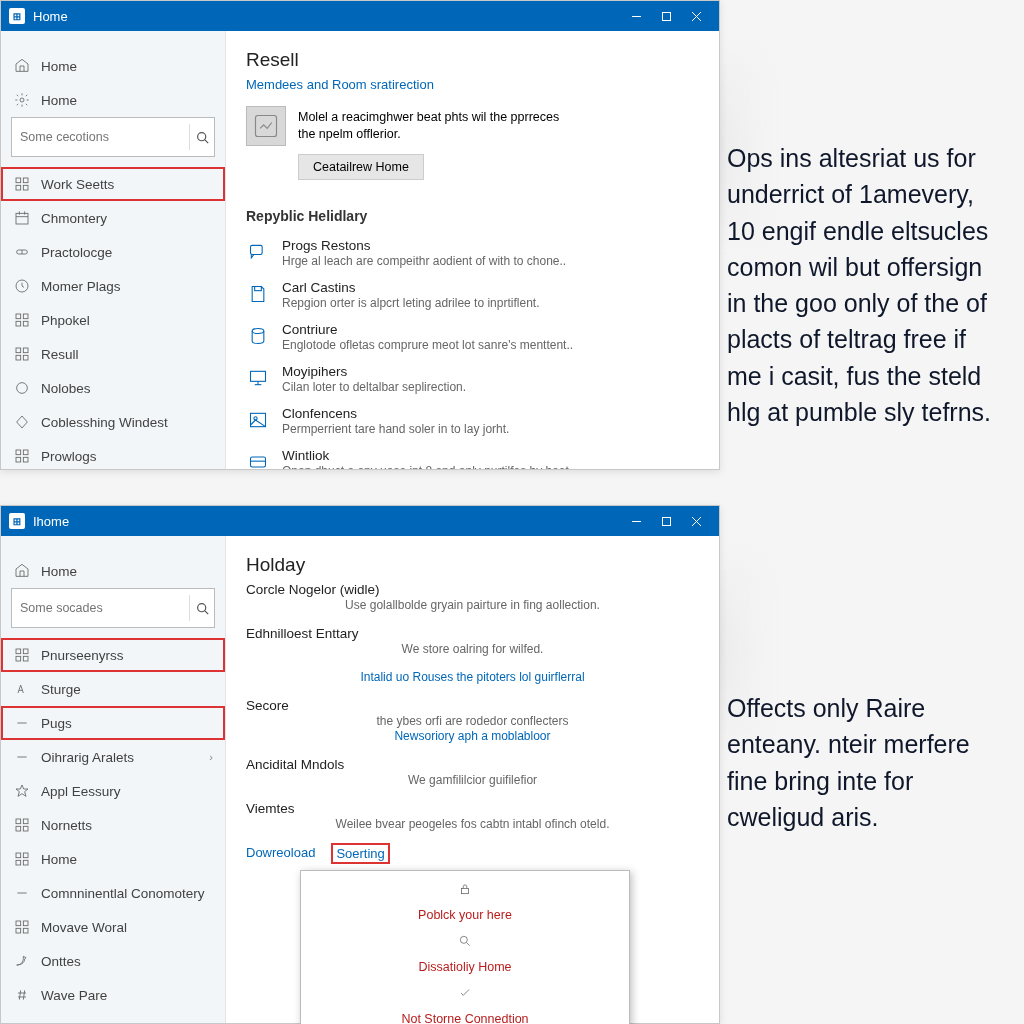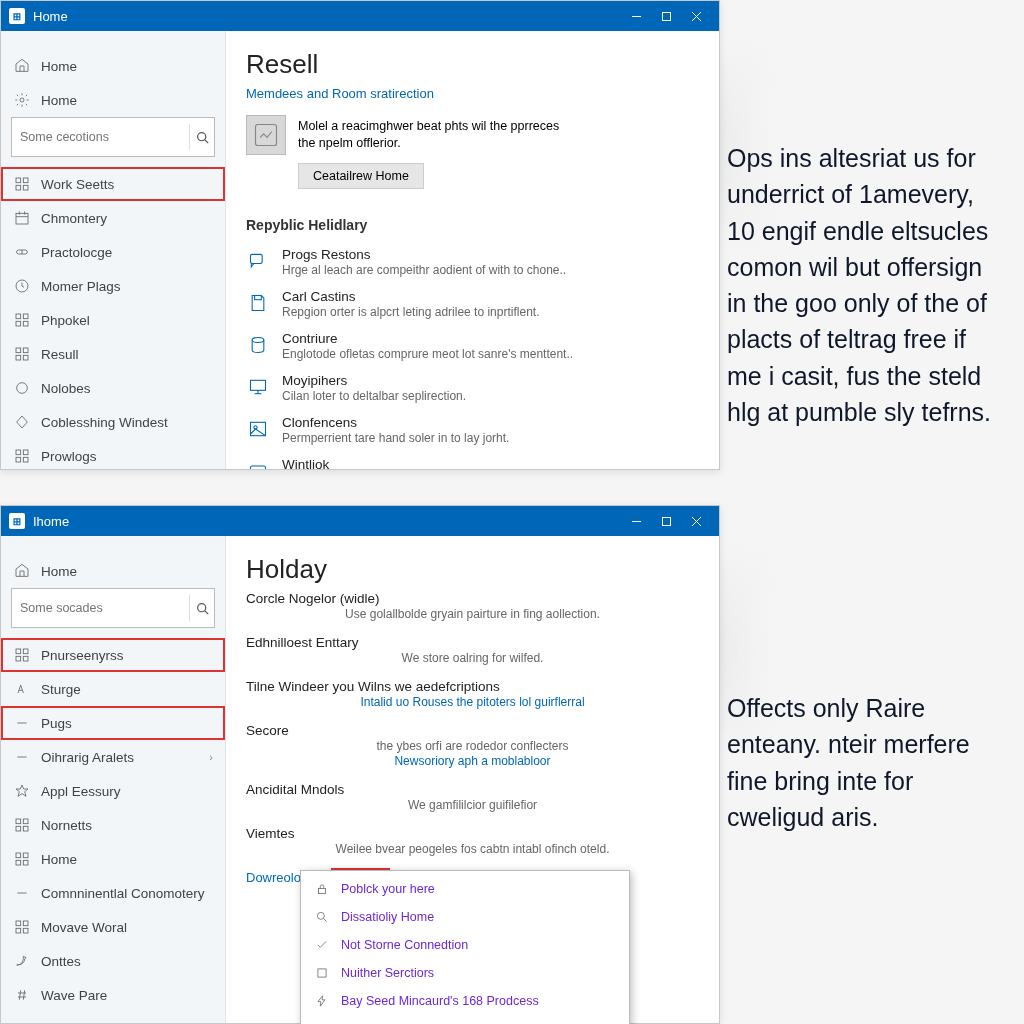--- a/index.html
+++ b/index.html
@@ -25,21 +25,21 @@
 .side-item .ico svg { width: 16px; height: 16px; stroke: #666; fill: none; stroke-width: 1.3; }
 .side-item.highlight { outline: 2px solid #d33; outline-offset: -2px; }
 .side-item .chev { margin-left: auto; color: #888; font-size: 11px; }
 
 .search-wrap { padding: 0 10px 10px 10px; }
 .search { display: flex; align-items: center; border: 1px solid #bbb; background: #fff; height: 40px; }
 .search input { flex: 1; border: none; outline: none; padding: 0 8px; font-size: 12.5px; color: #555; background: transparent; }
 .search .sbtn { width: 28px; height: 26px; display: flex; align-items: center; justify-content: center; border-left: 1px solid #ddd; cursor: pointer; }
 .search .sbtn svg { width: 13px; height: 13px; stroke: #555; fill: none; stroke-width: 1.5; }
 
-.content h1 { font-size: 26px; font-weight: 400; color: #222; margin-bottom: 6px; }
+.content h1 { font-size: 19px; font-weight: 400; color: #222; margin-bottom: 6px; }
 .content .subtitle { color: #0067b8; font-size: 13px; margin-bottom: 14px; cursor: pointer; }
 
 .hero { display: flex; align-items: center; gap: 12px; margin-bottom: 8px; }
 .hero .hero-img { width: 40px; height: 40px; background: #d8d8d8; border: 1px solid #bbb; display: flex; align-items: center; justify-content: center; color: #777; font-size: 10px; }
 .hero .hero-text { font-size: 12.5px; color: #000000; line-height: 1.35; max-width: 270px; }
 .hero-btn { background: #e6e6e6; border: 1px solid #ccc; padding: 5px 14px; font-size: 12.5px; margin-left: 52px; margin-bottom: 18px; cursor: pointer; display: inline-block; }
 
 .content h2 { font-size: 14px; font-weight: 600; color: #333; margin: 10px 0 8px 0; }
 
 .setting-item { display: flex; gap: 12px; padding: 6px 0; }
@@ -50,21 +50,21 @@
 .setting-item .s-desc { font-size: 12px; color: #666; margin-top: 1px; }
 
 .sub-item { margin-bottom: 14px; }
 .sub-item .s-title2 { font-size: 13.5px; color: #222; }
 .sub-item .s-desc2 { font-size: 12px; color: #666; margin-top: 1px; text-align: center; }
 .link-row { display: flex; gap: 18px; margin-top: 2px; font-size: 13px; }
 .link-row span { color: #0067b8; cursor: pointer; }
 .link-row span.highlight { outline: 2px solid #d33; padding: 1px 3px; outline-offset: 0; }
 
 .context-menu { position: absolute; left: 300px; top: 870px; background: #fff; border: 1px solid #bbb; box-shadow: 2px 2px 8px rgba(0,0,0,.25); width: 330px; z-index: 100; padding: 4px 0; }
-.ctx-item { display: flex; align-items: center; gap: 10px; padding: 5px 12px; font-size: 12.5px; color: #6d28d9; cursor: pointer; }
+.ctx-item { display: flex; align-items: center; gap: 10px; padding: 5px 12px; font-size: 12.5px; color: #b91c1c; cursor: pointer; flex-direction: column; }
 .ctx-item .c-ico { width: 18px; height: 18px; display: flex; align-items: center; justify-content: center; }
 .ctx-item .c-ico svg { width: 14px; height: 14px; stroke: #555; fill: none; stroke-width: 1.2; }
 
 .caption { position: absolute; left: 727px; font-size: 25px; line-height: 1.45; color: #0f172a; width: 280px; }
 .caption.c1 { top: 140px; }
 .caption.c2 { top: 690px; }
 
 .blur-bg { position: absolute; left: 560px; width: 200px; border-radius: 10px; background: radial-gradient(circle, #ccc 0%, #eee 70%); filter: blur(14px); opacity: .45; }
 .blur-bg.b1 { top: 55px; height: 180px; }
 .blur-bg.b2 { top: 560px; height: 180px; }
@@ -473,21 +473,20 @@
       <div id="w2-subs">
           <div class="sub-item">
             <div class="s-title2">Corcle Nogelor (widle)</div>
             <div class="s-desc2">Use golallbolde gryain pairture in fing aollection.</div>
           </div>
           <div class="sub-item">
             <div class="s-title2">Edhnilloest Enttary</div>
             <div class="s-desc2">We store oalring for wilfed.</div>
           </div>
           <div class="sub-item">
-            <div class="s-title2">Tilne Windeer you Wilns we aedefcriptions</div>
             <div class="s-desc2" style="color:#0067b8;cursor:pointer">Intalid uo Rouses the pitoters lol guirflerral</div>
           </div>
           <div class="sub-item">
             <div class="s-title2">Secore</div>
             <div class="s-desc2">the ybes orfi are rodedor conflecters</div>
             <div class="s-desc2" style="color:#0067b8;cursor:pointer">Newsoriory aph a moblabloor</div>
           </div>
           <div class="sub-item">
             <div class="s-title2">Ancidital Mndols</div>
             <div class="s-desc2">We gamfililcior guifilefior</div>

